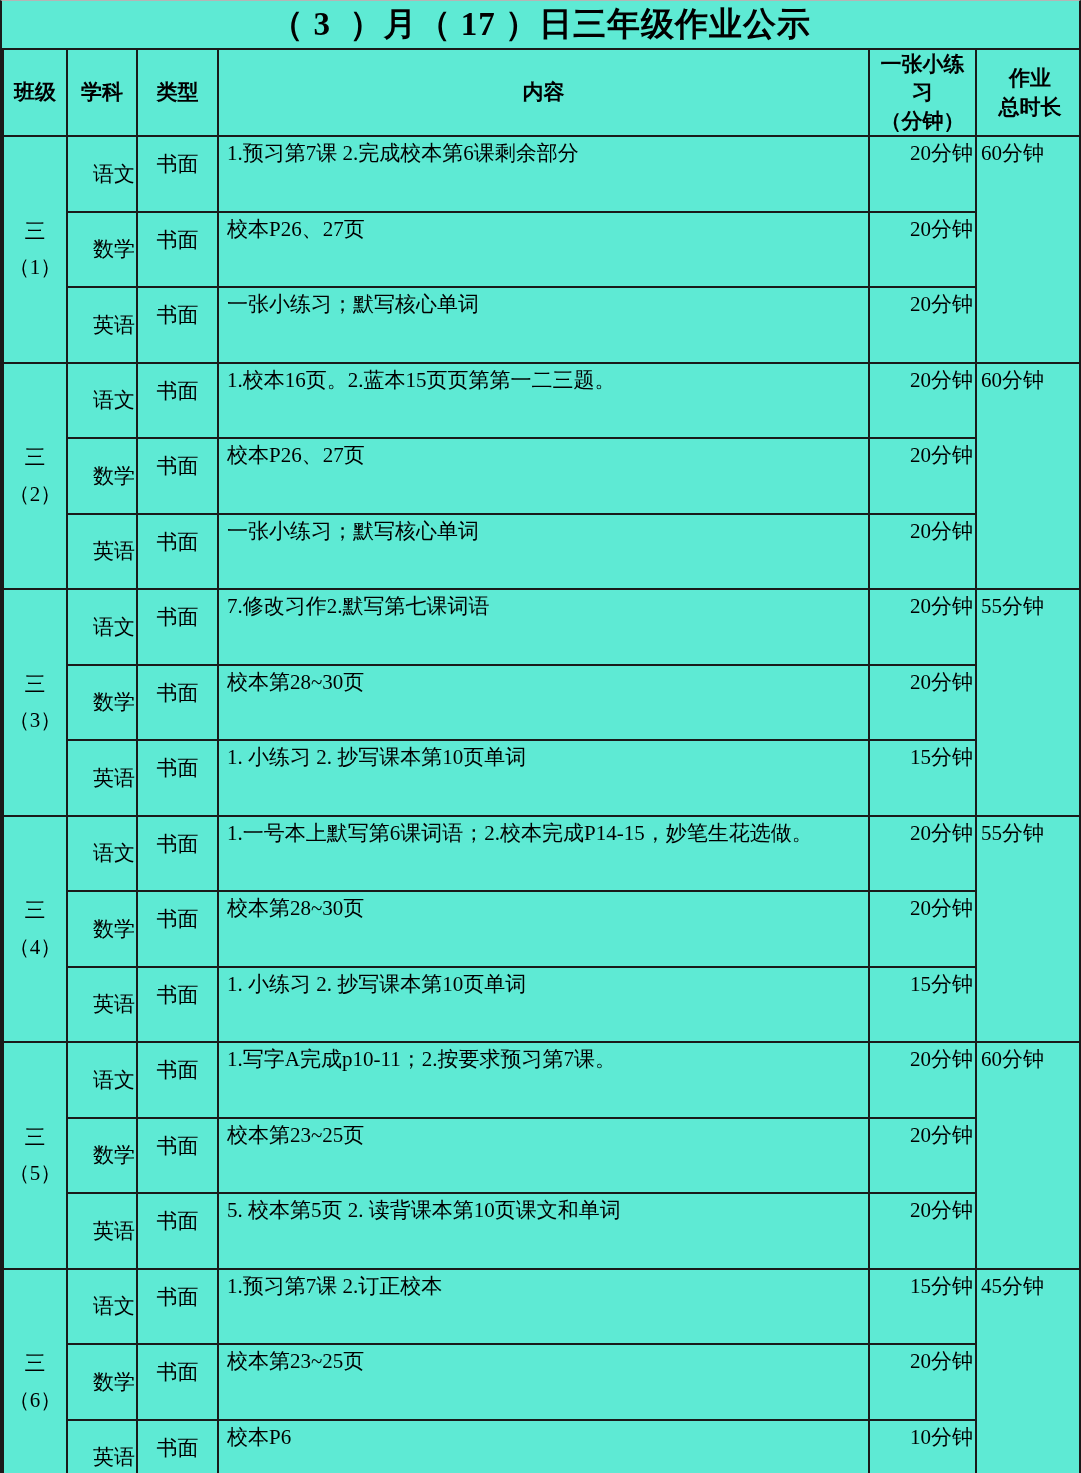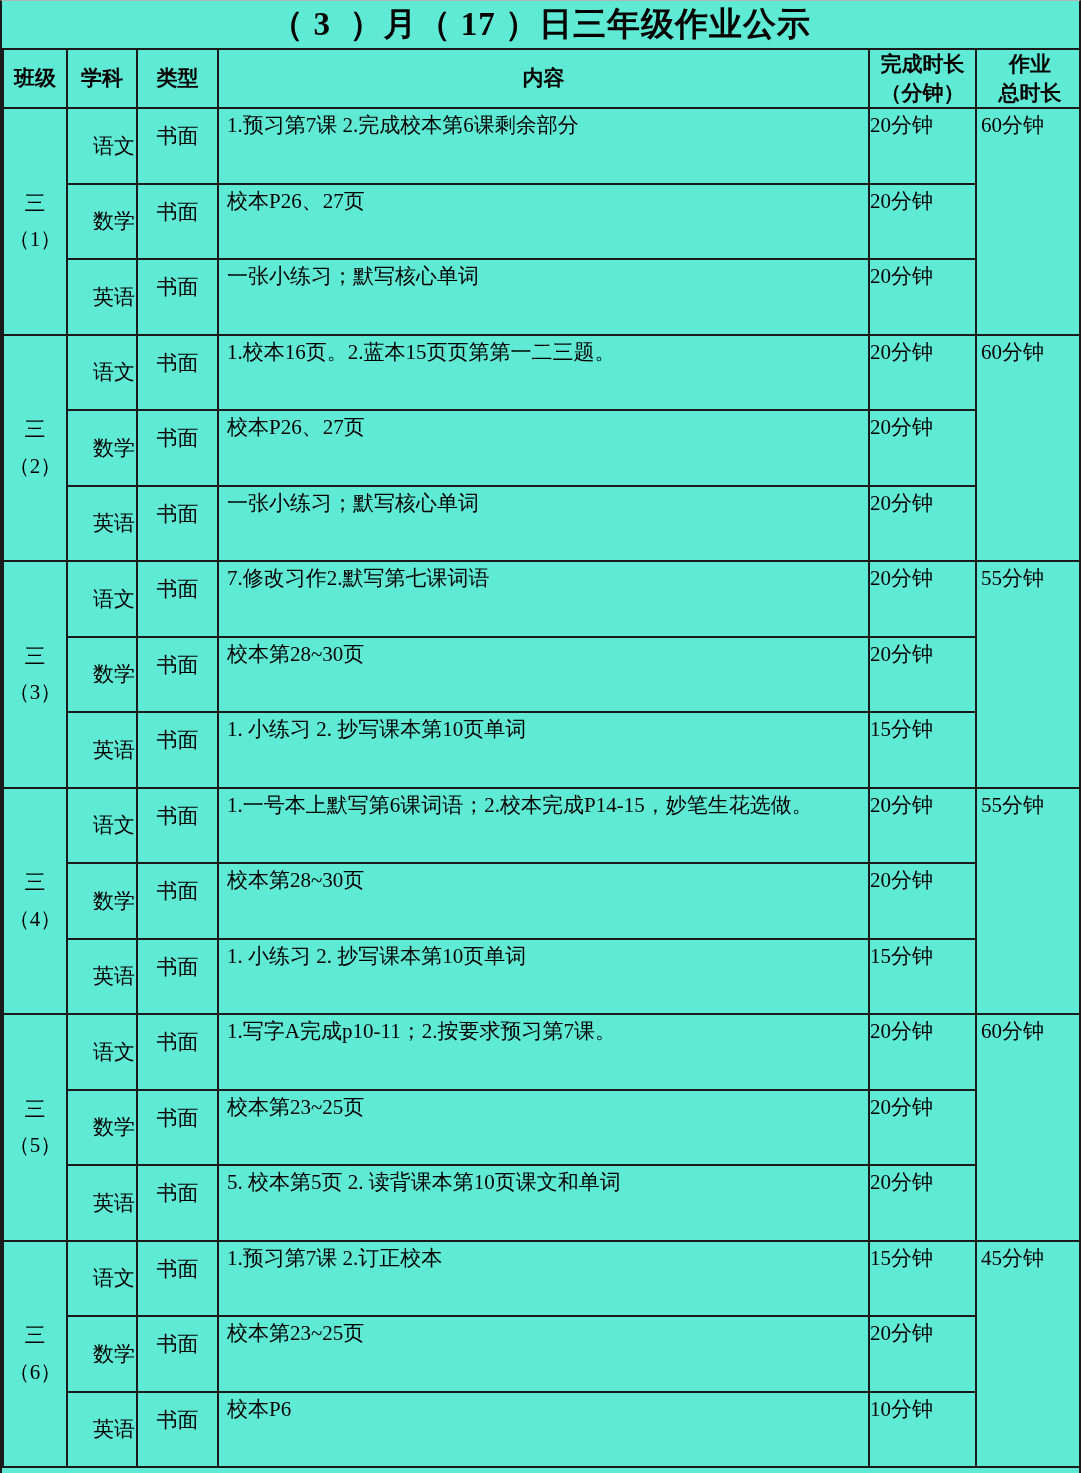--- a/index.html
+++ b/index.html
@@ -60,21 +60,21 @@
     vertical-align: top;
     padding-top: 13px;
   }
   td.content {
     text-align: left;
     vertical-align: top;
     padding: 2px 10px 2px 8px;
     margin-top: 48px;
   }
   td.dur {
-    text-align: left;
+    text-align: right;
     vertical-align: top;
     padding: 2px 2px 2px 0;
   }
   td.total {
     text-align: left;
     vertical-align: top;
     padding: 2px 2px 2px 4px;
   }
 </style>
 </head>
@@ -93,21 +93,21 @@
       <col style="width:107px">
       <col style="width:108px">
     </colgroup>
     <thead>
       <tr>
         <th>班级</th>
         <th>学科</th>
         <th>类型</th>
         <th>内容</th>
         <th>
-          <div>完成时长</div>
+          <div>一张小练习</div>
           <div>（分钟）</div>
         </th>
         <th>
           <div>作业</div>
           <div>总时长</div>
         </th>
       </tr>
     </thead>
     <tbody>
 

